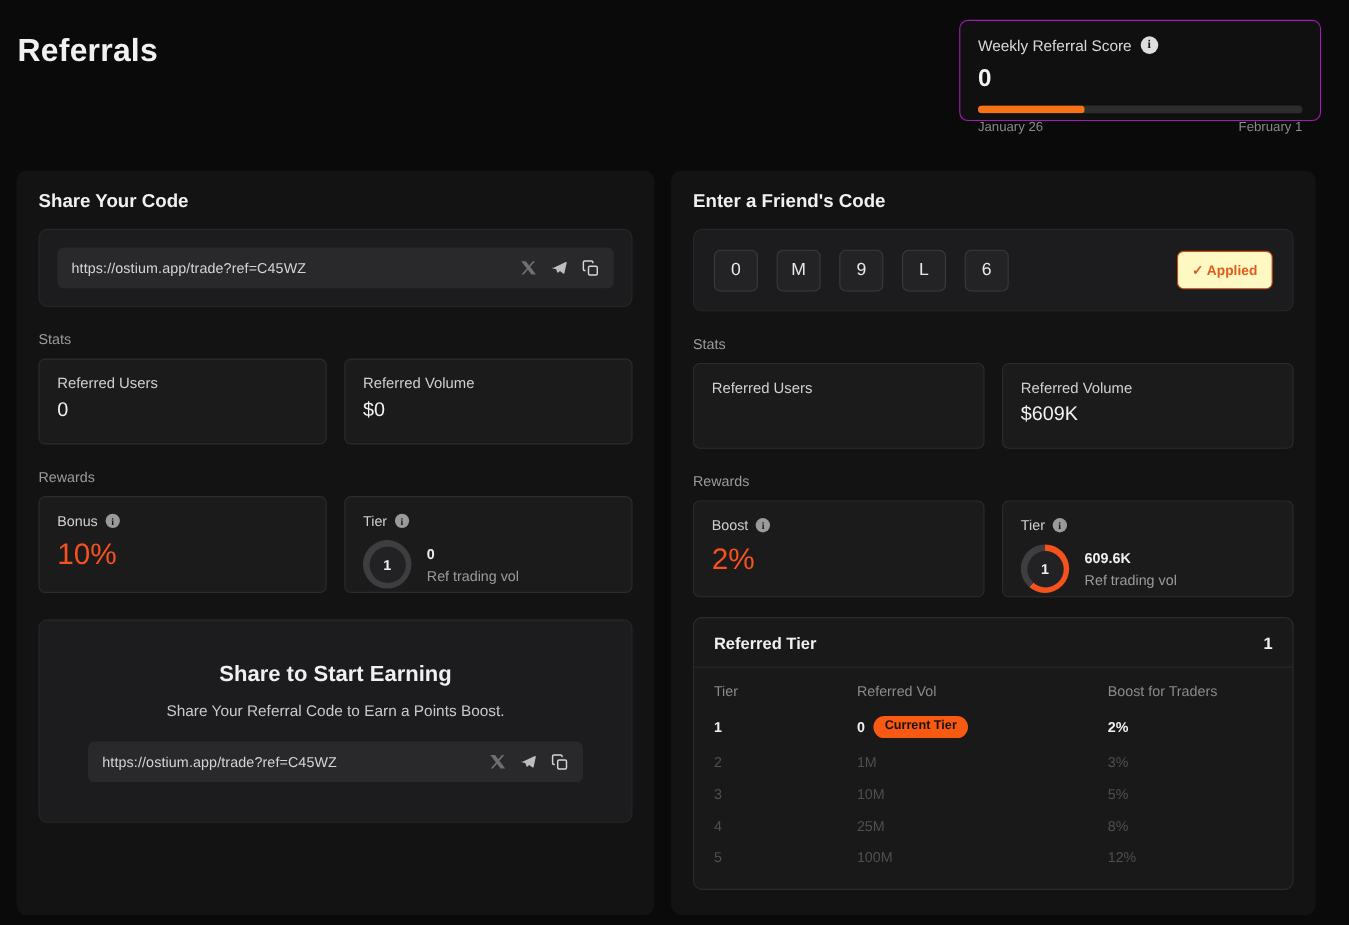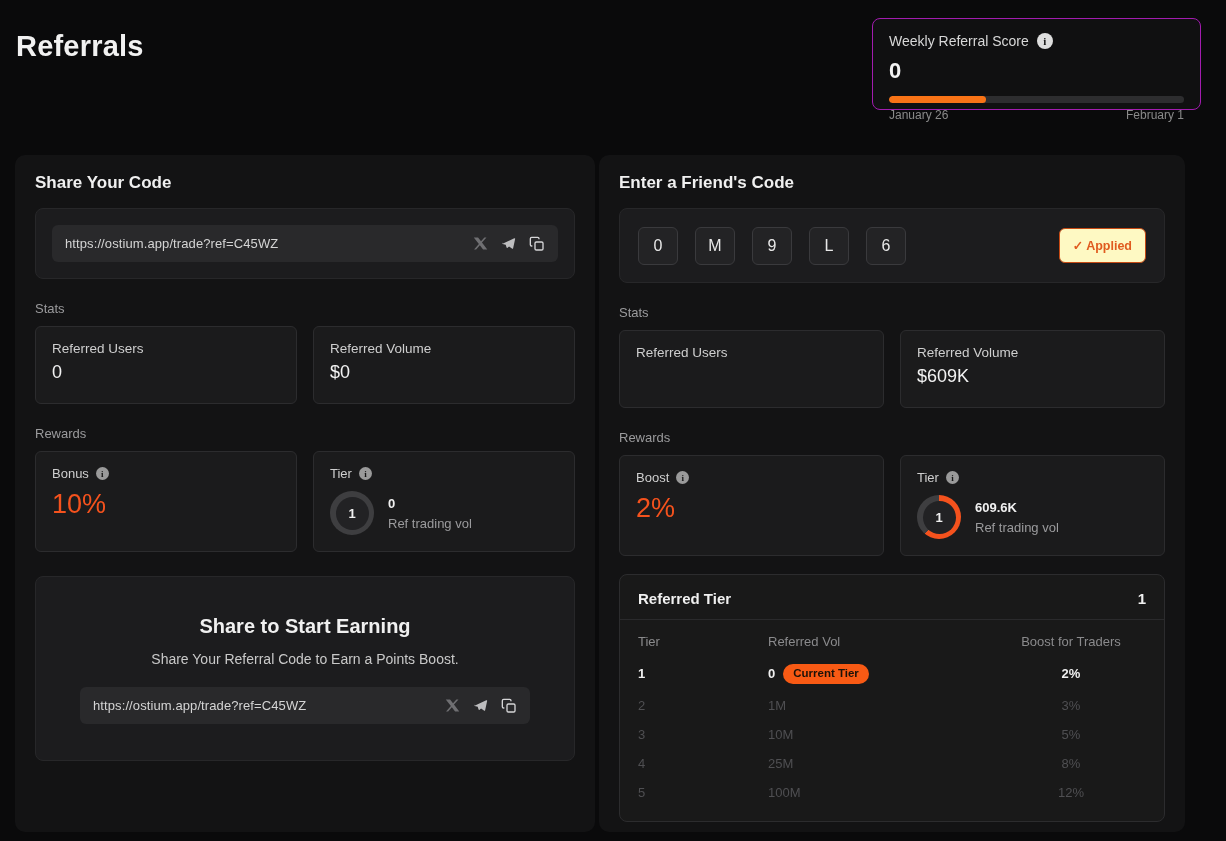--- a/index.html
+++ b/index.html
@@ -21,21 +21,21 @@
   .progress-fill { height:100%; background:#f97316; border-radius:4px; }
   .weekly-dates { display:flex; justify-content:space-between; font-size:12px; color:#8a8a8a; margin-top:5px; }
 
   
   .info-icon { display:inline-flex; align-items:center; justify-content:center; border-radius:50%; background:#c9c9c9; color:#161616; font-weight:700; font-family:"Liberation Serif", serif; }
   .info-icon::after { content:"i"; }
   .info-lg { width:16px; height:16px; font-size:11px; background:#dedede; }
   .info-sm { width:13px; height:13px; font-size:9px; background:#9a9a9a; }
 
   
-  .panels { display:flex; gap:4px; margin:0 25px 0 15px; height:677px; }
+  .panels { display:flex; gap:15px; margin:0 25px 0 15px; height:677px; }
   .panel { background:#131314; border-radius:10px; padding:18px 20px; }
   .panel-left { width:580px; }
   .panel-right { width:586px; }
   .panel h2 { font-size:17px; font-weight:700; color:#f0f0f0; margin-bottom:15px; }
 
   
   .big-box { background:#1c1c1e; border:1px solid #272729; border-radius:8px; padding:16px; }
 
   .input-row { display:flex; align-items:center; background:#29292b; border-radius:6px; height:37px; padding:0 13px; }
   .input-url { flex:1; font-size:13px; color:#d4d4d4; letter-spacing:.1px; }
@@ -45,21 +45,21 @@
   .icon-send { color:#bdbdbf; width:15px; height:15px; }
   .icon-copy { color:#d6d6d8; width:16px; height:16px; }
 
   .section-label { font-size:13px; color:#9b9b9d; margin:22px 0 10px; }
 
   .card-row { display:flex; gap:16px; }
   .stat-card { flex:1; background:#1b1b1c; border:1px solid #2c2c2e; border-radius:6px; padding:14px 16px; height:78px; }
   .stat-label { font-size:13.5px; color:#cfcfcf; }
   .stat-value { font-size:18px; color:#f2f2f2; margin-top:6px; }
 
-  .reward-card { flex:1; background:#1b1b1c; border:1px solid #2c2c2e; border-radius:6px; padding:14px 16px; height:101px; }
+  .reward-card { flex:1; background:#1b1b1c; border:1px solid #2c2c2e; border-radius:6px; padding:14px 16px; height:88px; }
   .reward-head { display:flex; align-items:center; gap:7px; font-size:13px; color:#cfcfcf; }
   .reward-value { font-size:27px; color:#f5521d; margin-top:8px; }
 
   .tier-body { display:flex; align-items:center; gap:14px; margin-top:10px; }
   .ring { width:44px; height:44px; border-radius:50%; display:flex; align-items:center; justify-content:center; flex:none; }
   .ring-inner { width:33px; height:33px; border-radius:50%; background:#222224; display:flex; align-items:center; justify-content:center; font-size:13px; font-weight:700; color:#f0f0f0; }
   .tier-meta .tv { font-size:13px; font-weight:700; color:#f0f0f0; }
   .tier-meta .tc { font-size:13px; color:#9b9b9d; margin-top:5px;text-align:center; }
 
   
@@ -77,21 +77,21 @@
   
   .tier-table-card { background:#191919; border:1px solid #2c2c2e; border-radius:8px; margin-top:18px; padding-bottom:14px; }
   .tt-header { display:flex; justify-content:space-between; align-items:center; padding:15px 18px 12px; border-bottom:1px solid #2a2a2c; }
   .tt-title, .tt-current { font-size:15px; font-weight:700; color:#f0f0f0; }
   .tt-subrow { display:flex; justify-content:space-between; align-items:center; padding:11px 18px; border-bottom:1px solid #2a2a2c; }
   .tt-subtitle { font-size:13.5px; color:#e6e6e6; }
   .docs-link { display:flex; align-items:center; gap:6px; font-size:13.5px; color:#8f8f91; cursor:pointer; }
   .docs-link svg { width:13px; height:13px; }
   .tt-cols, .tier-row { display:grid; grid-template-columns:130px 1fr 150px; align-items:center; padding:5px 18px; }
   .tt-cols { padding-top:14px; padding-bottom:8px; font-size:13px; color:#8a8a8c; }
-  .tt-cols .r, .tier-row .r { text-align:center; }
+  .tt-cols .r, .tier-row .r { text-align:left; }
   .tier-row { font-size:13px; color:#4f4f52; padding-top:7px; padding-bottom:7px; }
   .tier-row.current { color:#f0f0f0; font-weight:700; }
   .vol-cell { display:flex; align-items:center; gap:8px; }
   .current-badge { background:#f85a14; color:#1c1208; font-size:11.5px; font-weight:700; border-radius:999px; padding:3px 10px; line-height:1.2; }
 </style>
 </head>
 <body>
 
 <div class="top-row">
   <h1 class="page-title">Referrals</h1>

